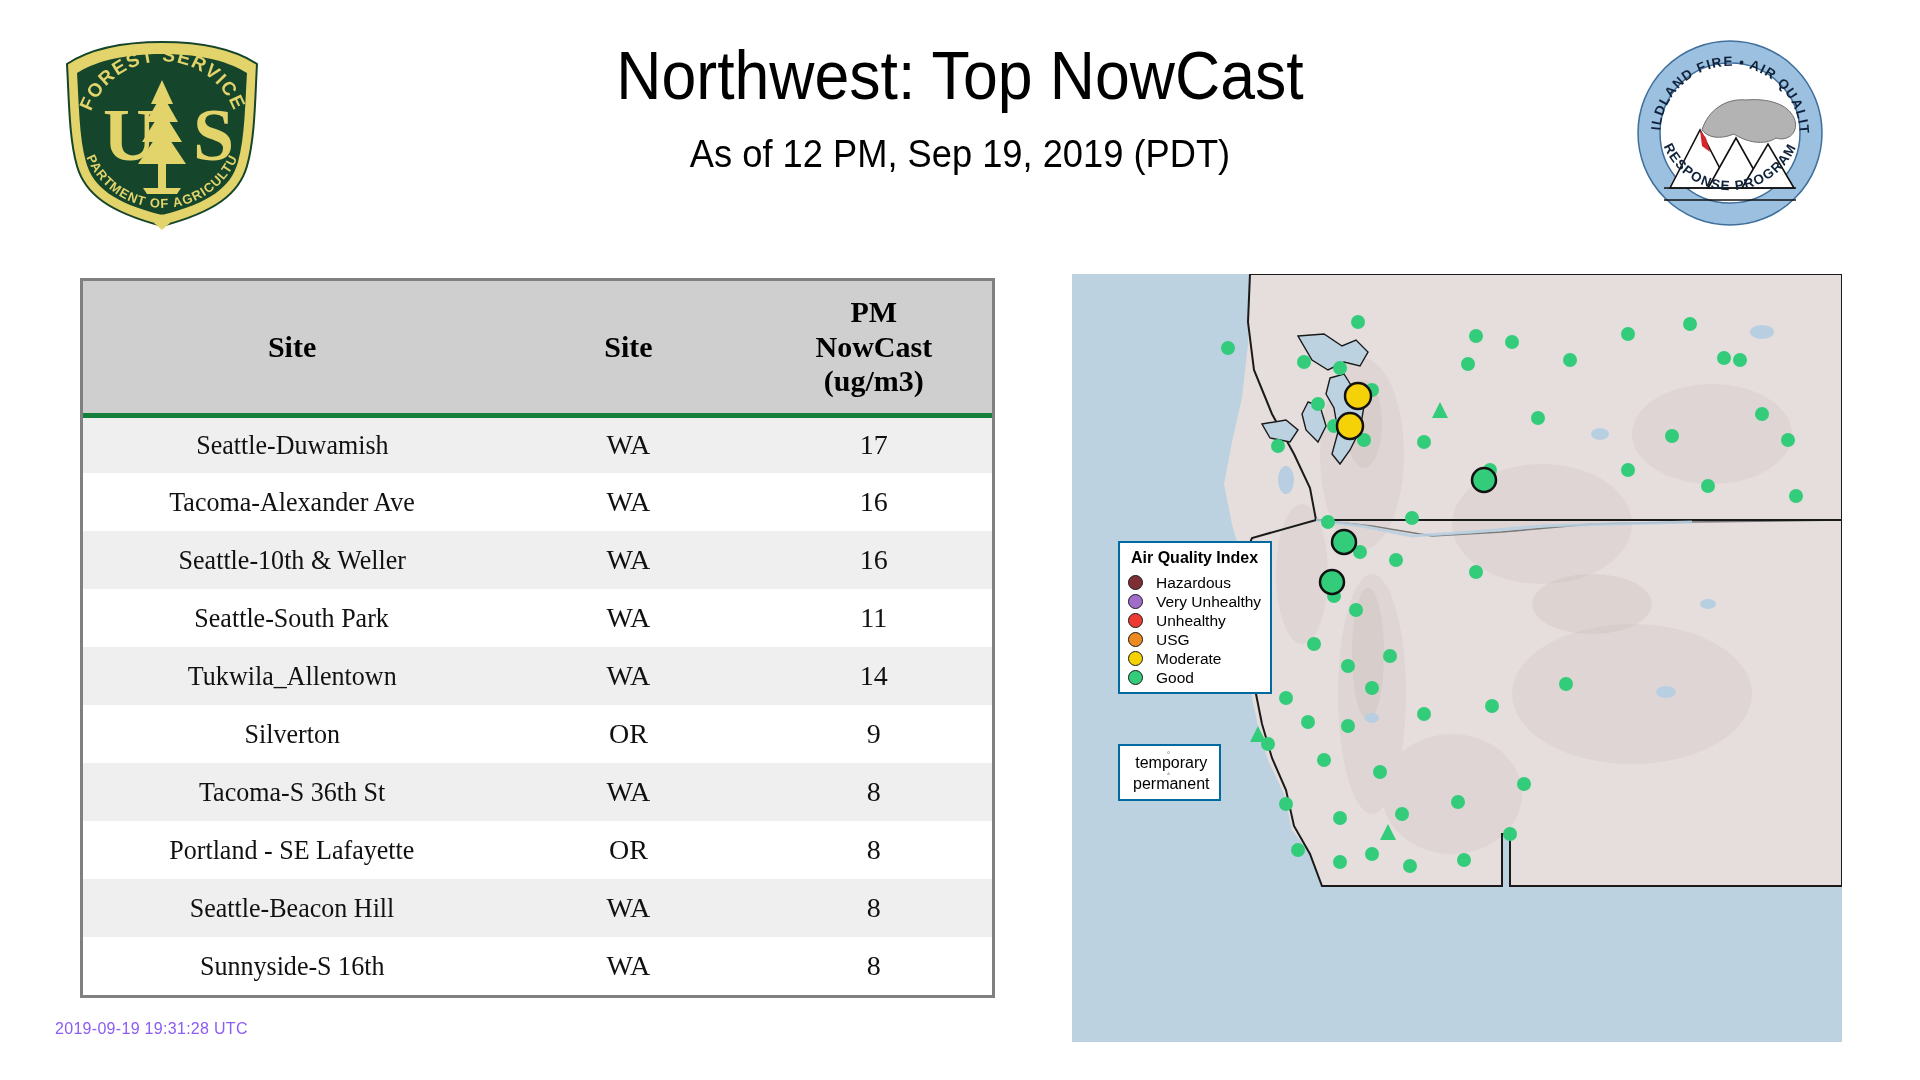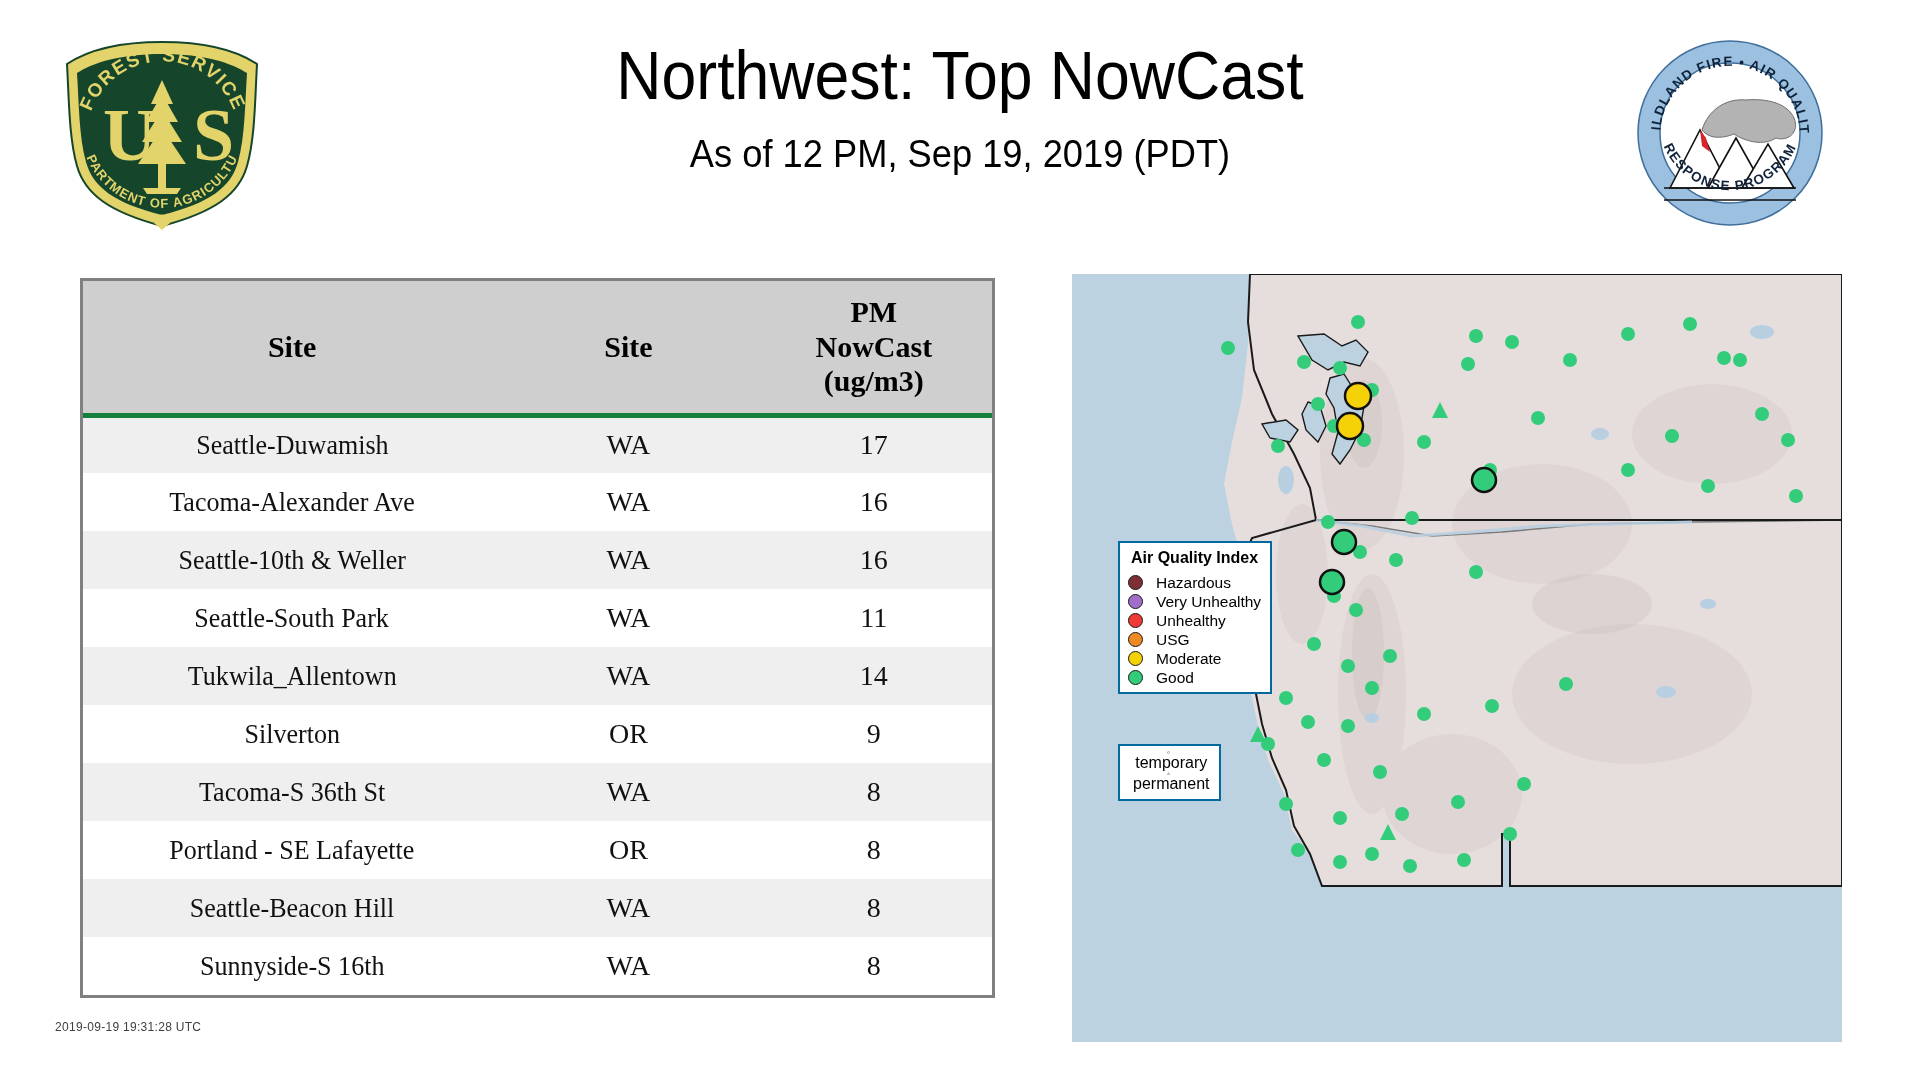--- a/index.html
+++ b/index.html
@@ -58,21 +58,21 @@
     font-size:28px; color:#111; text-align:center;
     padding:2px; height:58px; vertical-align:middle;
     white-space:nowrap;
   }
   #nowcast-table tbody td .sitetxt { display:inline-block; transform:scaleX(0.93); transform-origin:center; }
   #nowcast-table tbody tr:nth-child(odd) td { background:#efefef; }
   #nowcast-table tbody tr:nth-child(even) td { background:#ffffff; }
 
   #timestamp {
     position:absolute; left:55px; top:1020px;
-    font-size:12px; color:#404040; letter-spacing:0.3px;
+    font-size:16px; color:#8b5cf6; letter-spacing:0.3px;
     font-family:"Liberation Sans", sans-serif;
   }
 
   
   #map-panel {
     position:absolute; left:1072px; top:274px;
     width:770px; height:768px;
     background:#bcd2e0;
     overflow:hidden;
   }

